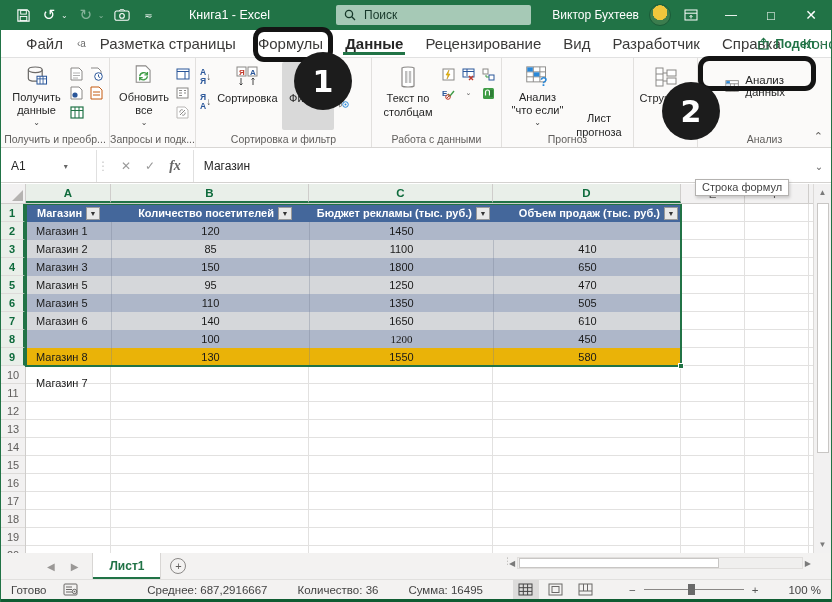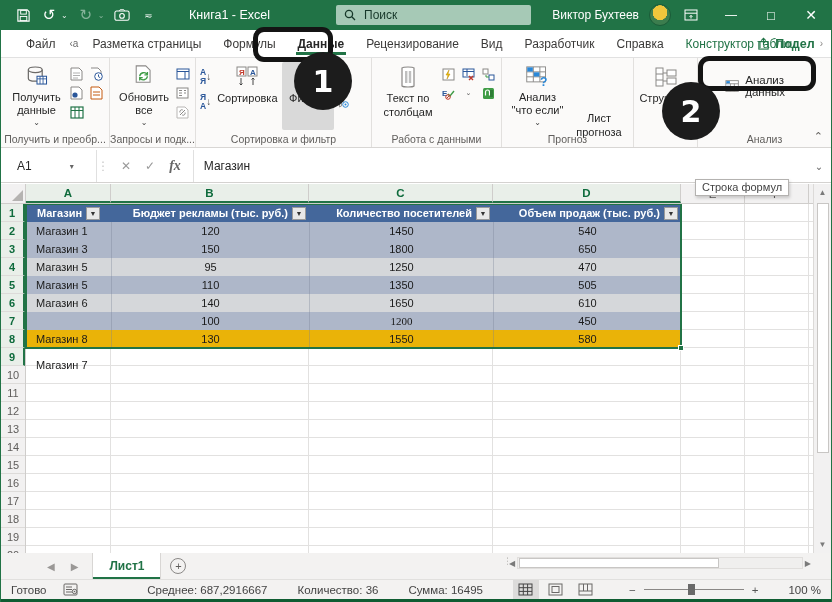--- a/index.html
+++ b/index.html
@@ -15,21 +15,21 @@
   .mini-carat { font-size:8px; margin-left:-6px; opacity:.9; }
   .doc-title { position:absolute; left:188px; top:0; height:30px; display:flex; align-items:center; font-size:12.5px; }
   .searchbox { position:absolute; left:335px; top:5px; width:195px; height:20px; background:#a6c9b6; border-radius:2px; display:flex; align-items:center; gap:8px; padding:0 8px; color:#17382a; font-size:12px; }
   .account { position:absolute; right:160px; top:0; height:30px; display:flex; align-items:center; gap:10px; font-size:12px; }
   .avatar { width:22px; height:22px; border-radius:50%; background:radial-gradient(circle at 50% 38%, #f0c63c 0 46%, #3c7d4e 47% 100%); border:1px solid #1b5c38; }
   .win-controls { position:absolute; right:0; top:0; height:30px; display:flex; }
   .win-btn { width:40px; height:30px; display:flex; align-items:center; justify-content:center; font-size:12px; color:#fff; }
 
   
   .tabrow { position:absolute; left:0; top:30px; width:100%; height:28px; background:#fff; display:flex; align-items:stretch; padding-left:14px; border-bottom:1px solid #e1e1e1; }
-  .tab { display:flex; align-items:center; padding:0 11px; color:#3b3a39; position:relative; white-space:nowrap; font-size:12px; }
+  .tab { display:flex; align-items:center; padding:0 11px; color:#3b3a39; position:relative; white-space:nowrap; font-size:15px; }
   .tab.collapsed { padding:0 3px; font-size:10px; color:#6a6a6a; }
   .tab.active { font-weight:bold; color:#262626; }
   .tab.active::after { content:""; position:absolute; left:9px; right:9px; bottom:2px; height:3px; background:#217346; }
   .tab.contextual { color:#217346; }
   .share-area { position:absolute; right:8px; top:30px; height:27px; display:flex; align-items:center; gap:5px; color:#217346; font-weight:bold; font-size:12.5px; }
 
   
   .ribbon { position:absolute; left:0; top:58px; width:100%; height:90px; background:#fbfaf9; border-bottom:1px solid #d8d6d4; display:flex; }
   .rgroup { position:relative; height:100%; display:flex; align-items:flex-start; padding:4px 4px 16px 4px; }
   .rgroup + .rgroup { border-left:1px solid #e2e0de; }
@@ -42,21 +42,21 @@
   .minirow { display:flex; gap:3px; }
   .mini { width:17px; height:16px; display:flex; align-items:center; justify-content:center; font-size:10px; }
   .sorticons { display:flex; flex-direction:column; gap:8px; padding-top:6px; margin-right:2px; }
   .sortglyph { font-size:8.5px; font-weight:bold; line-height:1; color:#2b579a; display:flex; align-items:center; }
   .sortglyph .dn { color:#444; font-size:10px; }
   .ribbon-collapse { position:absolute; right:8px; bottom:4px; color:#605e5c; font-size:11px; }
   .pillbtn { display:flex; align-items:center; gap:6px; padding:5px 9px; font-size:11.5px; color:#262626; margin-top:7px; }
 
   
   .formulabar { position:absolute; left:0; top:150px; width:100%; height:33px; background:#fff; display:flex; align-items:stretch; border-bottom:1px solid #d4d2d0; }
-  .namebox { width:96px; display:flex; align-items:center; padding-left:16px; gap:38px; border-right:1px solid #e0e0e0; font-size:12px; color:#262626; }
+  .namebox { width:96px; display:flex; align-items:center; padding-left:10px; gap:38px; border-right:1px solid #e0e0e0; font-size:12px; color:#262626; }
   .fb-sep { width:12px; display:flex; align-items:center; justify-content:center; color:#c8c8c8; }
   .fb-btns { display:flex; align-items:center; gap:14px; padding:0 12px; border-right:1px solid #e0e0e0; color:#9a9a9a; }
   .fx { font-family:"Liberation Serif", serif; font-style:italic; font-weight:bold; color:#666; font-size:14px; }
   .fb-input { flex:1; display:flex; align-items:center; padding-left:10px; font-size:12px; color:#262626; }
   .fb-expand { width:24px; display:flex; align-items:center; justify-content:center; color:#666; font-size:10px; }
 
   
   .colheaders { position:absolute; left:0; top:184px; width:813px; height:20px; background:#f2f1f1; border-bottom:1px solid #cfcdcb; display:flex; }
   .corner { width:25px; height:100%; border-right:1px solid #cfcdcb; position:relative; }
   .corner::after { content:""; position:absolute; right:2px; bottom:2px; border-left:11px solid transparent; border-bottom:11px solid #b5b3b1; }
@@ -490,38 +490,43 @@
         <div class="rownum">19</div>
         <div class="rownum">20</div>
       </div>
     <div class="xtable" id="xtable">
       <div class="fillhandle"></div>
     <div class="trow thead-row">
           <div class="tcell" style="width: 85px; justify-content: center; padding: 0px 3px;">
             <span style="overflow: hidden;">Магазин</span>
             <span class="filterbtn">▼</span>
           </div>
+          <div class="tcell" style="width: 184px; justify-content: flex-end; padding: 0px 3px;">
+            <span style="overflow: hidden;">Количество посетителей</span>
+            <span class="filterbtn">▼</span>
+          </div>
           <div class="tcell" style="width: 198px; justify-content: flex-end; padding: 0px 3px;">
             <span style="overflow: hidden;">Бюджет рекламы (тыс. руб.)</span>
-            <span class="filterbtn">▼</span>
-          </div>
-          <div class="tcell" style="width: 184px; justify-content: flex-end; padding: 0px 3px;">
-            <span style="overflow: hidden;">Количество посетителей</span>
             <span class="filterbtn">▼</span>
           </div>
           <div class="tcell" style="width: 188px; justify-content: flex-end; padding: 0px 3px;">
             <span style="overflow: hidden;">Объем продаж (тыс. руб.)</span>
             <span class="filterbtn">▼</span>
           </div>
         </div>
         <div class="trow" style="background: rgb(174, 183, 201);">
           <div class="tcell" style="width: 85px; padding-left: 10px;">Магазин 1</div>
           <div class="tcell" style="width: 198px; justify-content: center; border-left: 1px solid rgba(120, 130, 150, 0.35);">120</div>
           <div class="tcell" style="width: 184px; justify-content: center; border-left: 1px solid rgba(120, 130, 150, 0.35);">1450</div>
-          <div class="tcell" style="width: 188px; justify-content: center; border-left: 1px solid rgba(120, 130, 150, 0.35);">540</div>
+        </div>
+        <div class="trow" style="background: rgb(213, 215, 218);">
+          <div class="tcell" style="width: 85px; padding-left: 10px;">Магазин 2</div>
+          <div class="tcell" style="width: 198px; justify-content: center; border-left: 1px solid rgba(120, 130, 150, 0.35);">85</div>
+          <div class="tcell" style="width: 184px; justify-content: center; border-left: 1px solid rgba(120, 130, 150, 0.35);">1100</div>
+          <div class="tcell" style="width: 188px; justify-content: center; border-left: 1px solid rgba(120, 130, 150, 0.35);">410</div>
         </div>
         <div class="trow" style="background: rgb(174, 183, 201);">
           <div class="tcell" style="width: 85px; padding-left: 10px;">Магазин 3</div>
           <div class="tcell" style="width: 198px; justify-content: center; border-left: 1px solid rgba(120, 130, 150, 0.35);">150</div>
           <div class="tcell" style="width: 184px; justify-content: center; border-left: 1px solid rgba(120, 130, 150, 0.35);">1800</div>
           <div class="tcell" style="width: 188px; justify-content: center; border-left: 1px solid rgba(120, 130, 150, 0.35);">650</div>
         </div>
         <div class="trow" style="background: rgb(213, 215, 218);">
           <div class="tcell" style="width: 85px; padding-left: 10px;">Магазин 5</div>
           <div class="tcell" style="width: 198px; justify-content: center; border-left: 1px solid rgba(120, 130, 150, 0.35);">95</div>

